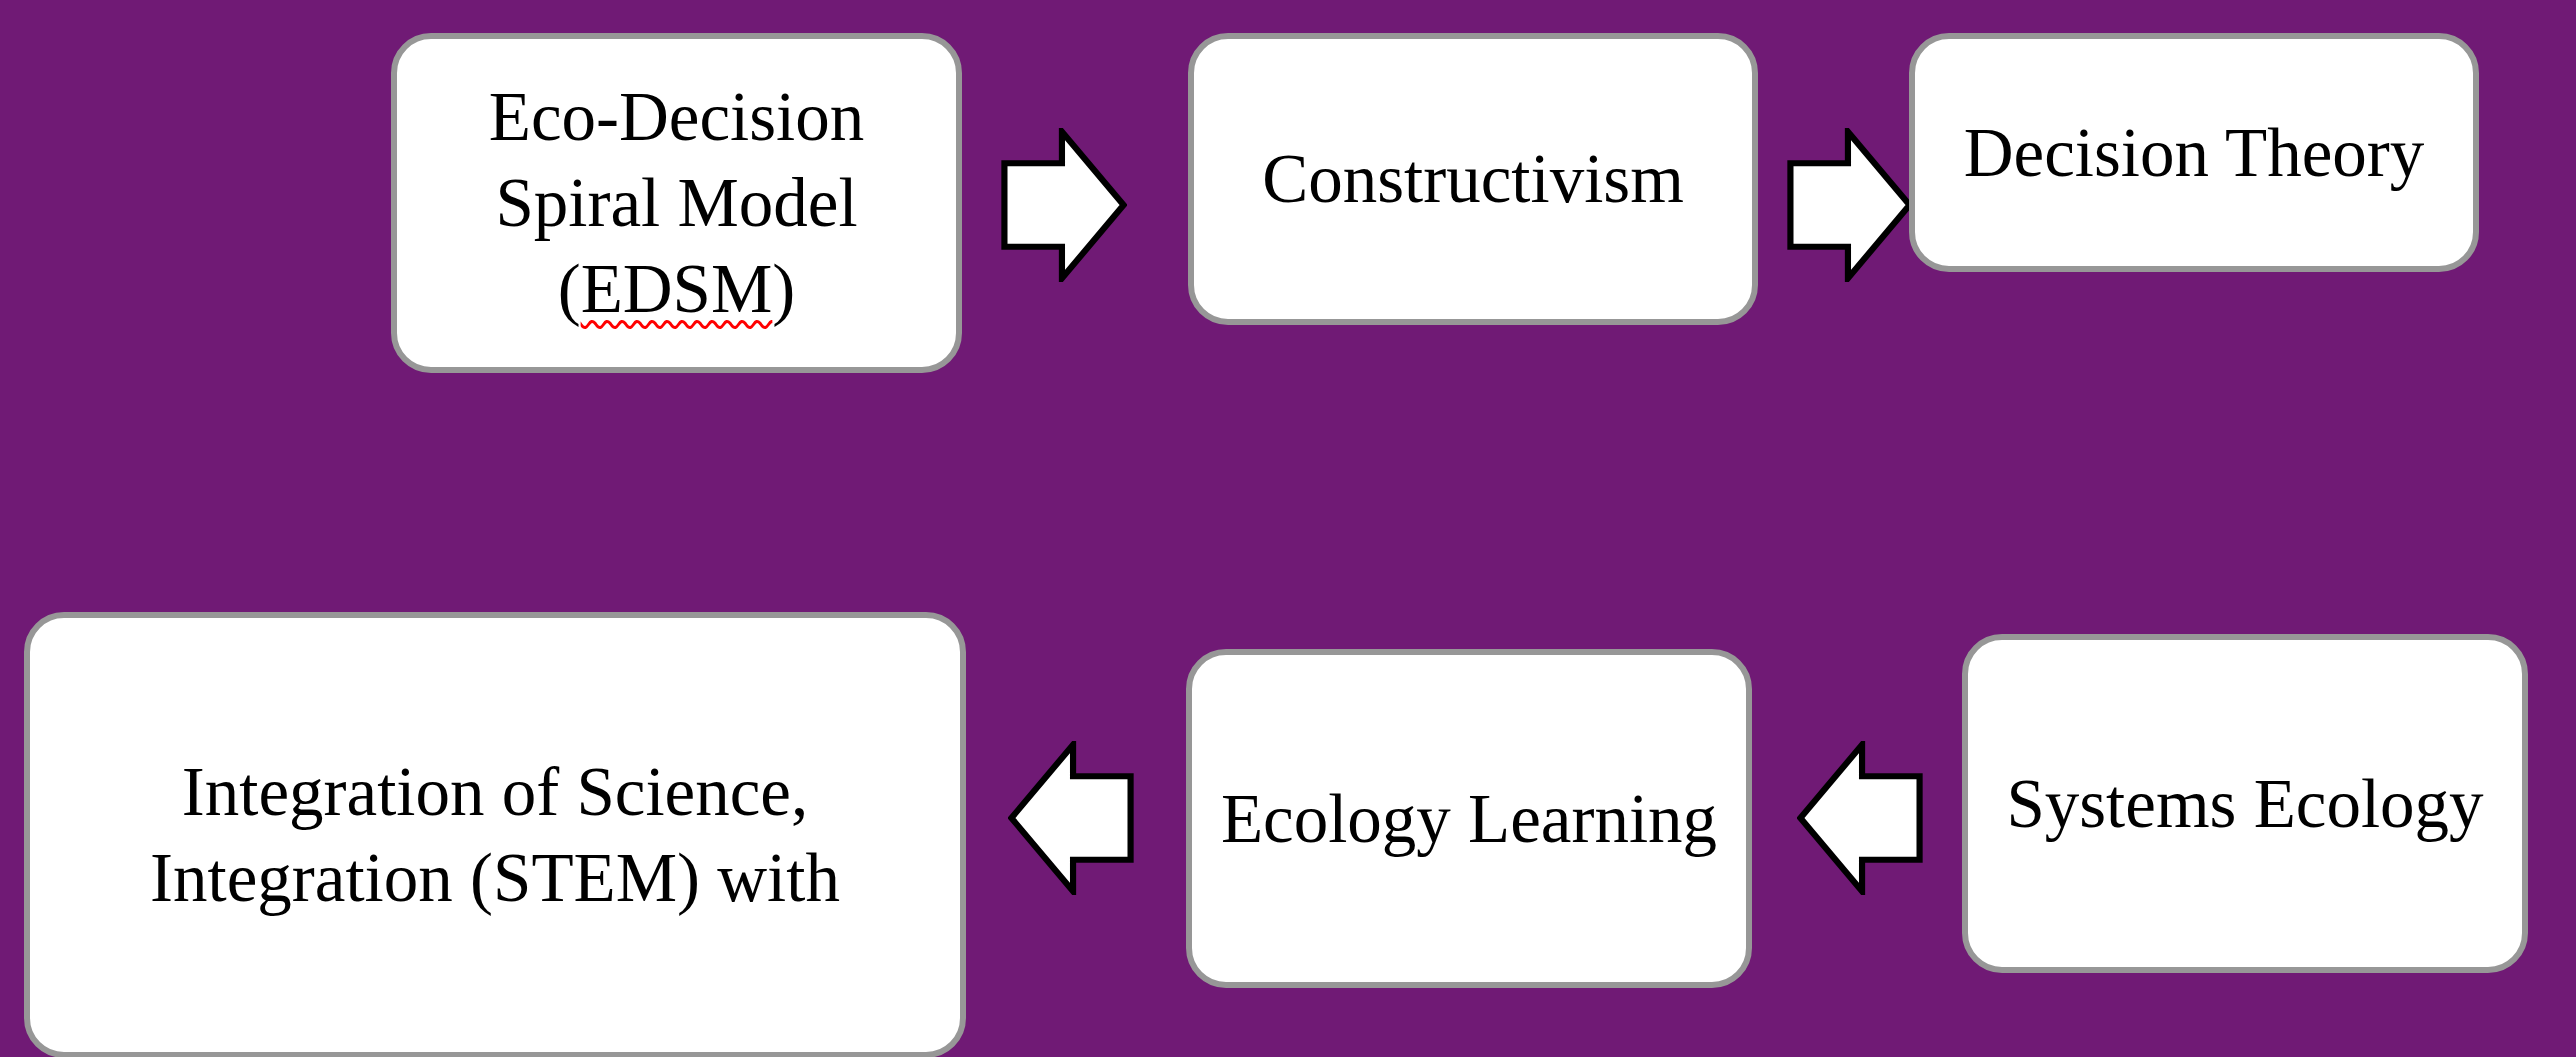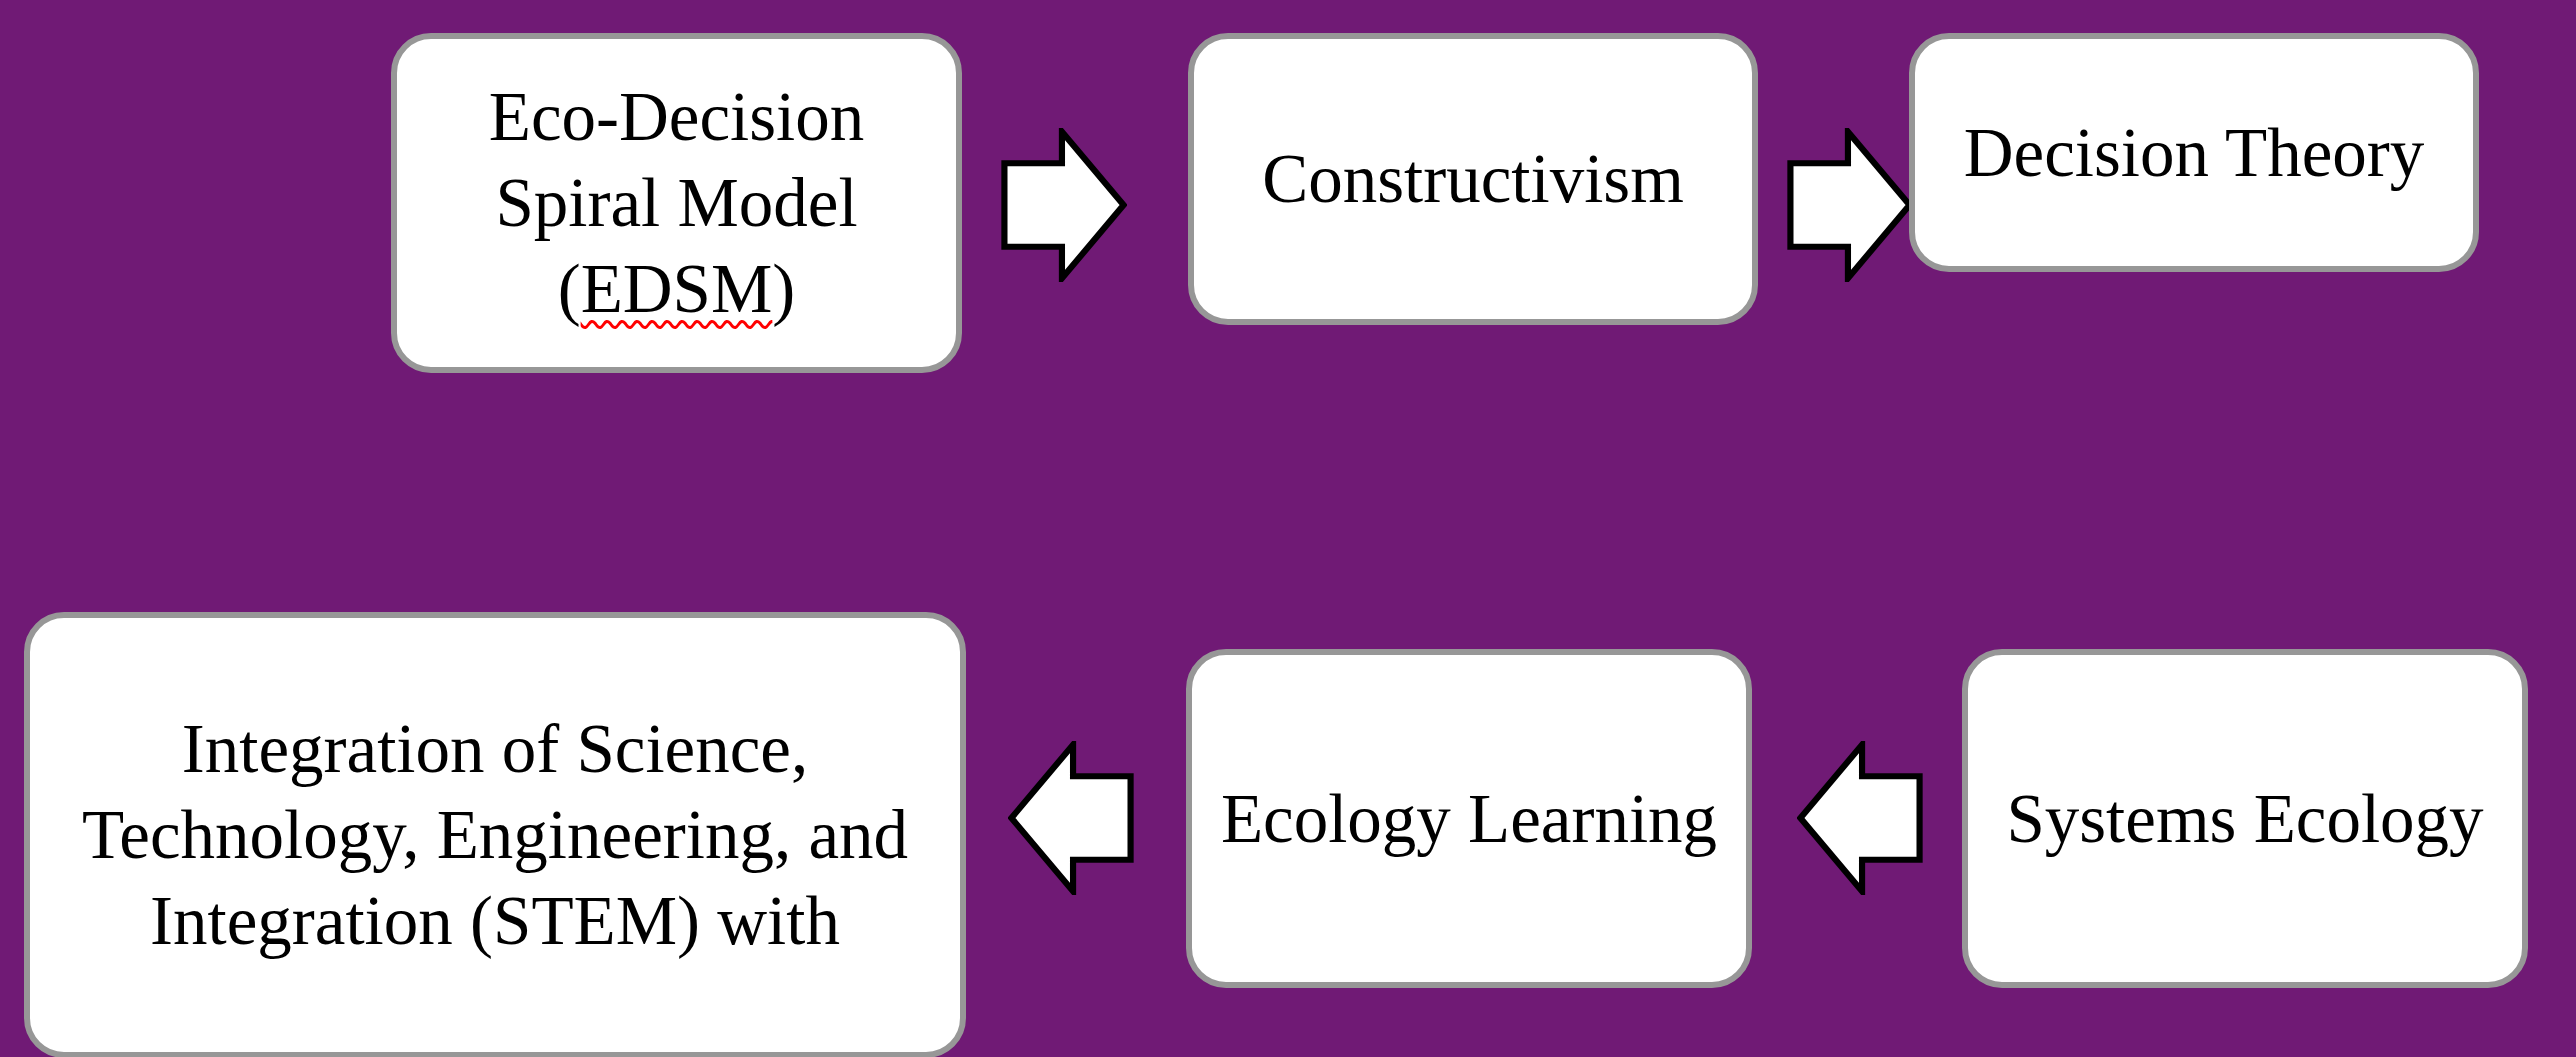--- a/index.html
+++ b/index.html
@@ -31,21 +31,21 @@
     color: #000000;
   }
   .node .line { display: block; white-space: nowrap; }
   
   #node-edsm            { left: 391px;  top: 33px;  width: 571px;  height: 340px; }
   #node-constructivism  { left: 1179px; top: 33px;  width: 570px;  height: 292px; margin-left: 9px; }
   #node-decision-theory { left: 1909px; top: 33px;  width: 570px;  height: 239px; justify-content: center; }
   
   #node-stem-ibl        { left: 24px;   top: 594px; width: 942px; height: 446px; font-size: 69px; margin-top: 18px; }
   #node-spiral-learning { left: 1186px; top: 649px; width: 566px;  height: 339px; }
-  #node-systems-ecology { left: 1962px; top: 649px; width: 566px;  height: 339px; }
+  #node-systems-ecology { left: 1962px; top: 634px; width: 566px;  height: 339px; }
   .arrow {
     position: absolute;
     width: 126px;
     height: 154px;
   }
   #arrow-edsm-to-constructivism        { left: 1001px; top: 128px; }
   #arrow-constructivism-to-decision    { left: 1787px; top: 128px; }
   #arrow-spiral-to-stem                { left: 1008px; top: 741px; }
   #arrow-ecology-to-spiral             { left: 1797px; top: 741px; }
   .wavy {
@@ -77,21 +77,20 @@
   <svg class="arrow" id="arrow-constructivism-to-decision" viewBox="0 0 184 224" xmlns="http://www.w3.org/2000/svg">
     <polygon points="5,51 89,51 89,5 179,112 89,219 89,173 5,173" fill="#ffffff" stroke="#000000" stroke-width="9" stroke-linejoin="miter"></polygon>
   </svg>
 
   <div class="node" id="node-decision-theory">
     <span class="line">Decision Theory</span>
   </div>
 
   <div class="node" id="node-stem-ibl">
     <span class="line">Integration of Science,</span>
-    <span class="line">Technology, Engineering, and</span>
     <span class="line">Integration (STEM) with</span>
   </div>
 
   <svg class="arrow" id="arrow-spiral-to-stem" viewBox="0 0 184 224" xmlns="http://www.w3.org/2000/svg">
     <polygon points="179,51 95,51 95,5 5,112 95,219 95,173 179,173" fill="#ffffff" stroke="#000000" stroke-width="9" stroke-linejoin="miter"></polygon>
   </svg>
 
   <div class="node" id="node-spiral-learning">
     <span class="line">Ecology Learning</span>
   </div>

